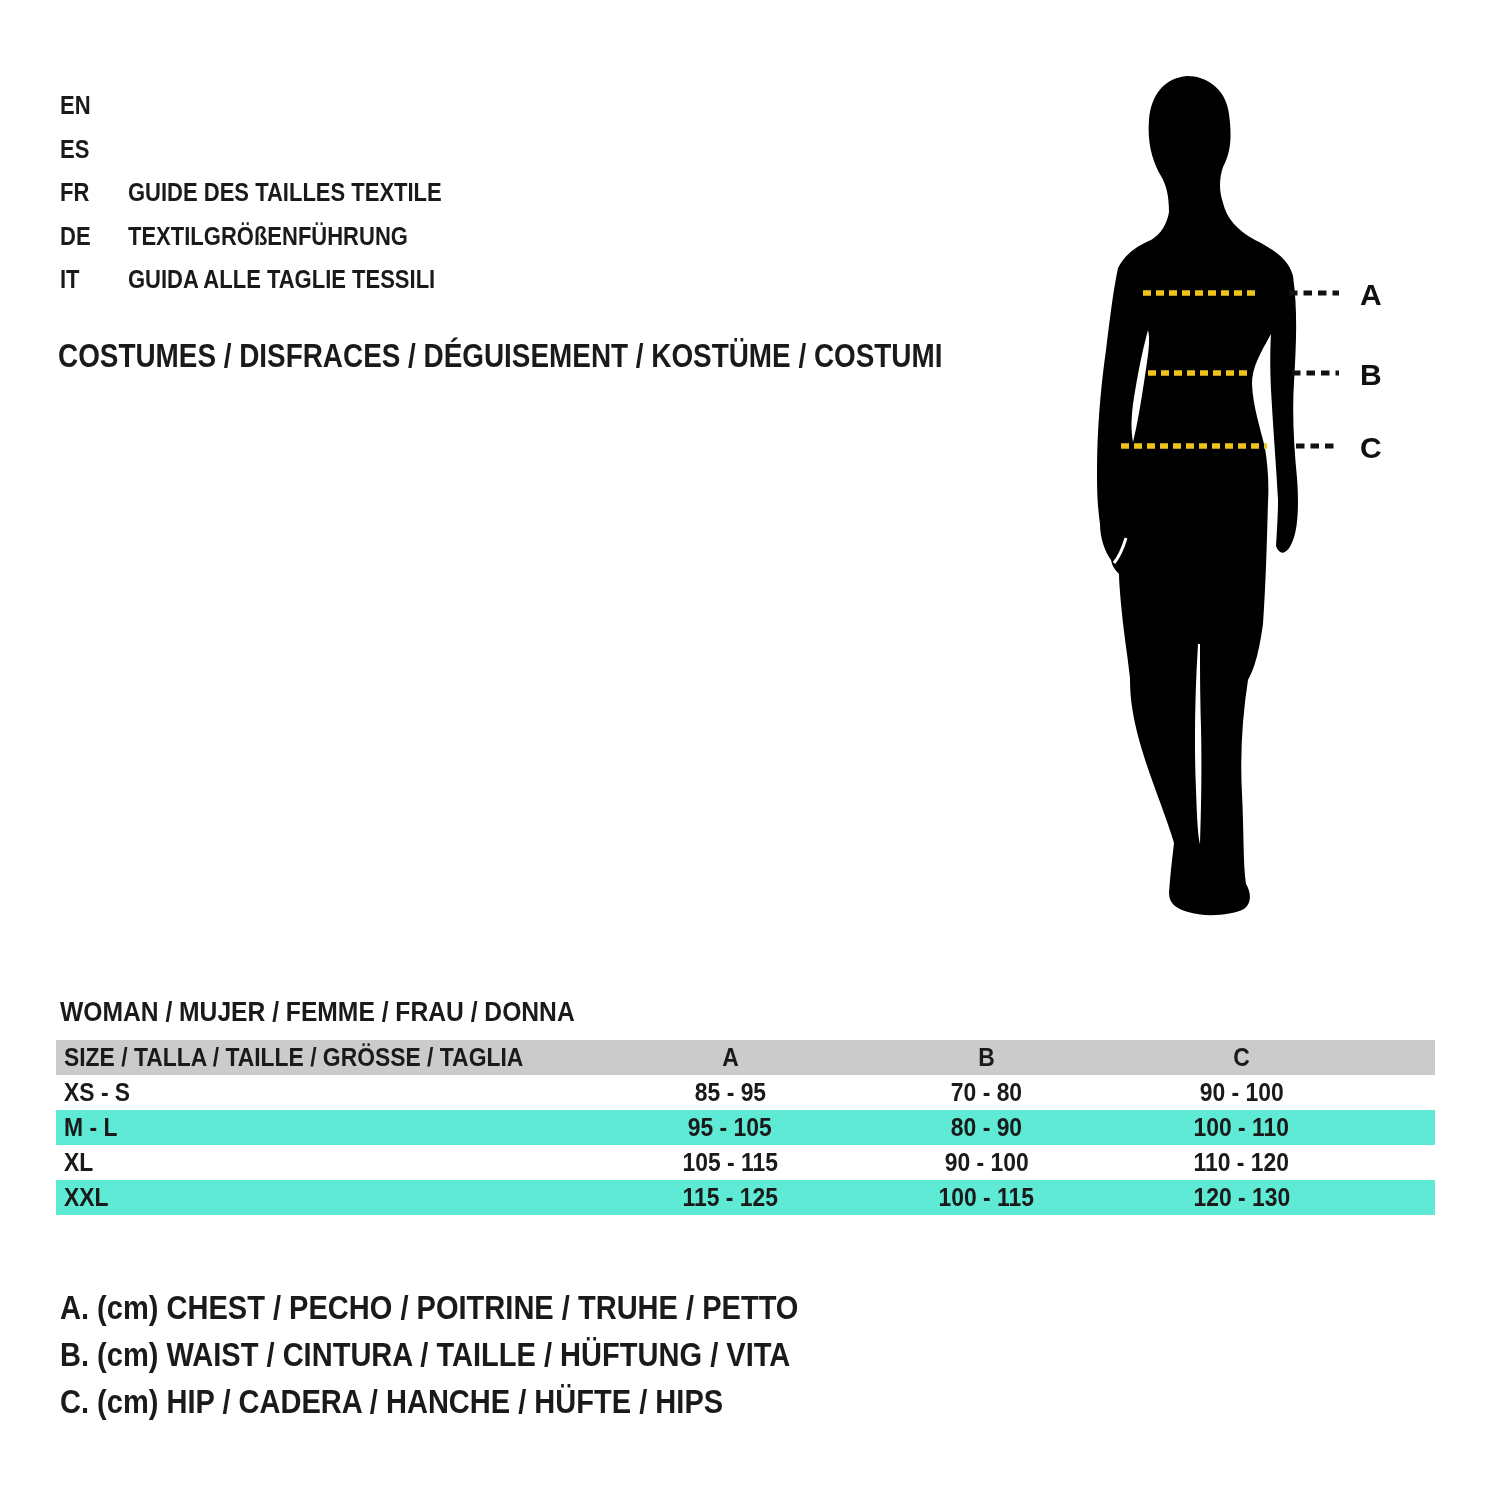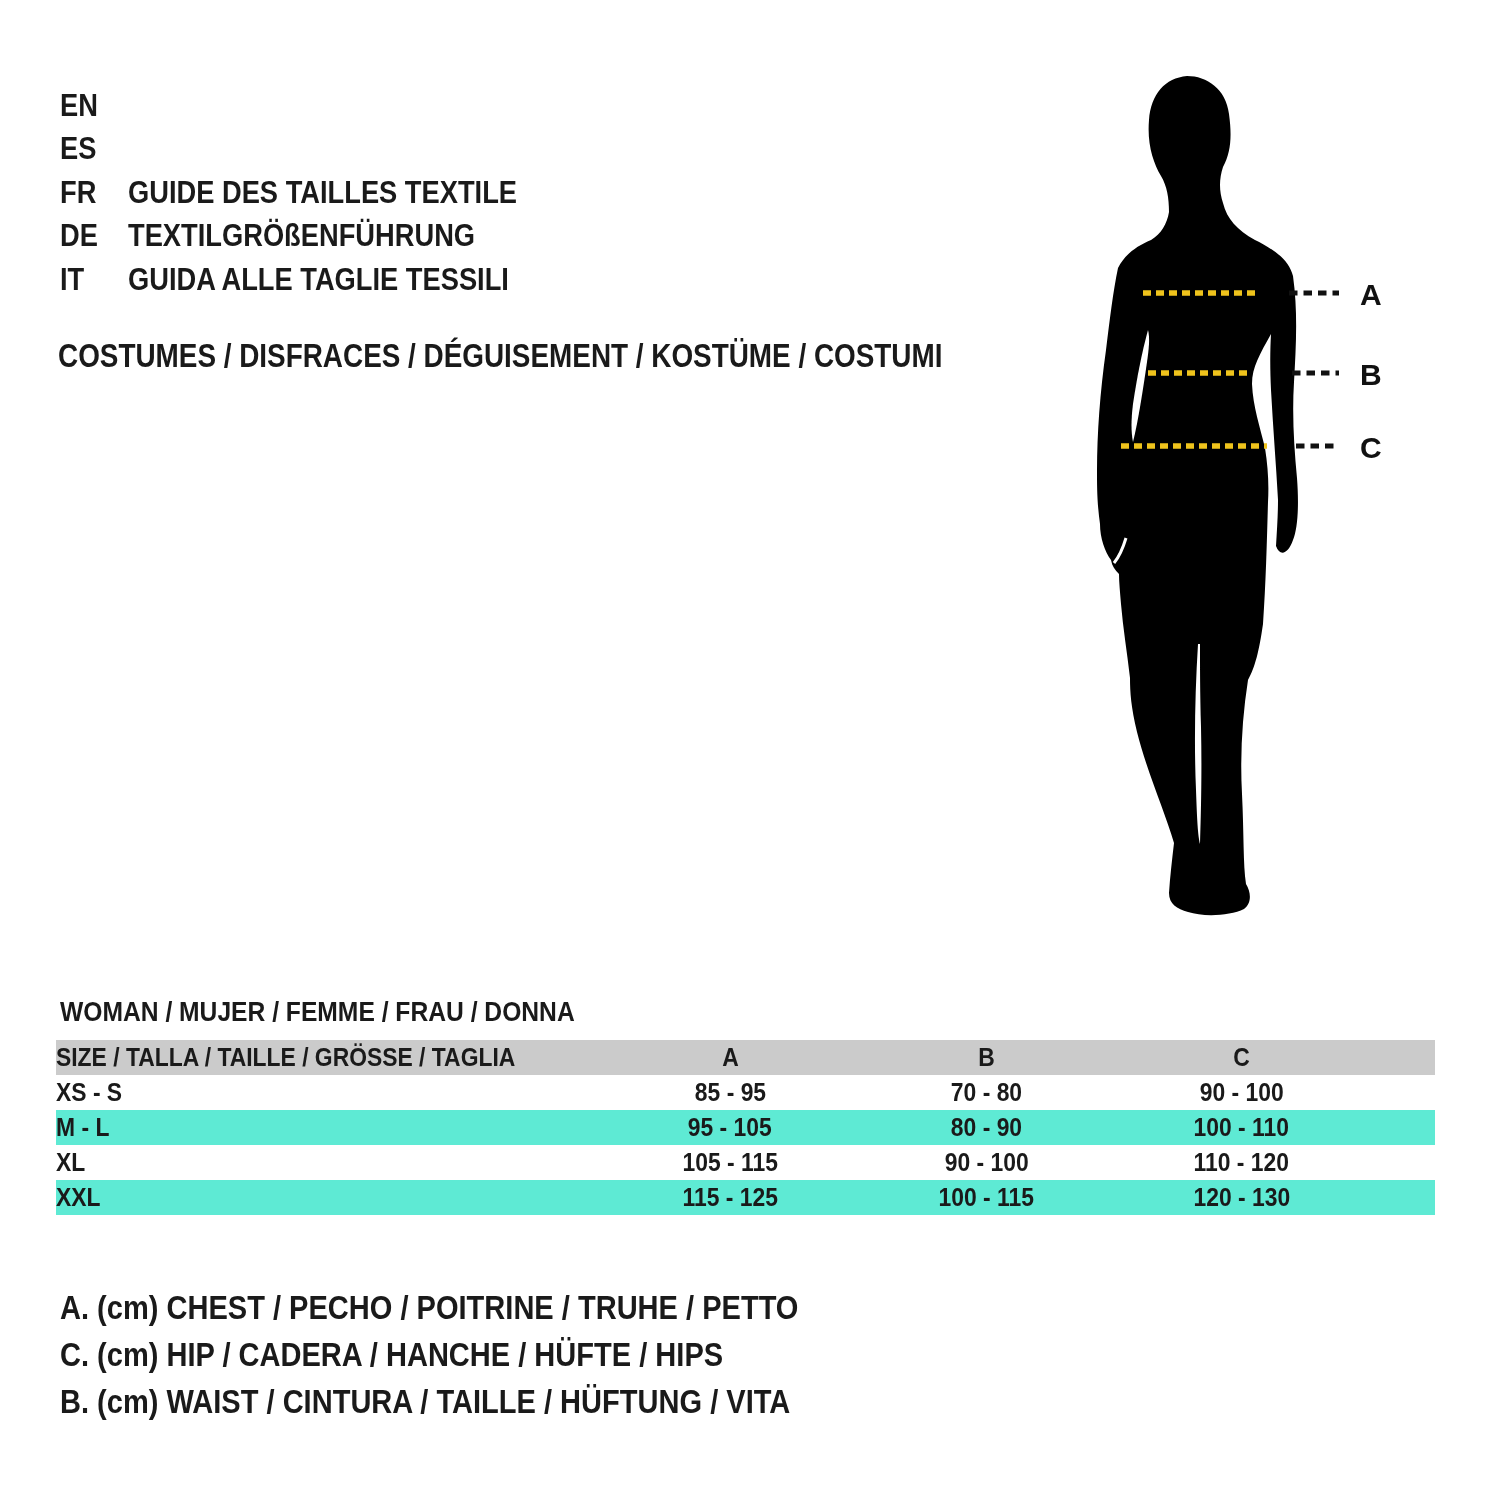--- a/index.html
+++ b/index.html
@@ -7,35 +7,35 @@
     width:1501px;height:1500px;position:relative;background:#ffffff;
     font-family:"Liberation Sans","DejaVu Sans",sans-serif;color:#1a1a1a;
     overflow:hidden;
   }
   .cn{display:inline-block;transform:scaleX(.88);transform-origin:0 50%;white-space:nowrap;}
   .cnc{display:inline-block;transform:scaleX(.88);transform-origin:50% 50%;white-space:nowrap;}
   .cn-tight{display:inline-block;transform:scaleX(.82);transform-origin:0 50%;white-space:nowrap;}
 
   
   .lang-block{position:absolute;left:60px;top:84px;}
-  .lrow{display:grid;grid-template-columns:68px auto;height:43.5px;align-items:center;font-size:31px;font-weight:600;}
+  .lrow{display:grid;grid-template-columns:68px auto;height:43.5px;align-items:center;font-size:25px;font-weight:600;}
 
   
   .category{position:absolute;left:58px;top:336px;font-size:34px;font-weight:700;}
 
   
   .figure{position:absolute;left:1040px;top:60px;width:420px;height:900px;}
 
   
   .group-title{position:absolute;left:60px;top:996px;font-size:28px;font-weight:600;}
 
   
   .size-table{position:absolute;left:56px;top:1040px;width:1379px;}
   .trow{display:grid;grid-template-columns:545px 258px 255px 255px 66px;align-items:center;height:35px;font-size:26px;font-weight:600;}
-  .trow .c0{text-align:left;}
+  .trow .c0{padding-left:8px;text-align:left;}
   .trow .cv{text-align:center;}
   .thead{background:#cbcbcb;}
   .stripe{background:#5eead4;}
 
   
   .legend{position:absolute;left:60px;top:1280px;}
   .legrow{height:47px;display:flex;align-items:flex-end;font-size:33px;font-weight:600;}
 </style>
 </head>
 <body>
@@ -173,18 +173,18 @@
     <span class="cv"><span class="cnc">120 - 130</span></span>
     <span></span>
   </div>
 </div>
 
 <div class="legend">
   <div class="legrow">
       <span class="cn">A. (cm) CHEST / PECHO / POITRINE / TRUHE / PETTO</span>
     </div>
   <div class="legrow">
-      <span class="cn">C. (cm) HIP / CADERA / HANCHE / HÜFTE / HIPS</span>
+      <span class="cn">B. (cm) WAIST / CINTURA / TAILLE / HÜFTUNG / VITA</span>
     </div>
   <div class="legrow">
-      <span class="cn">B. (cm) WAIST / CINTURA / TAILLE / HÜFTUNG / VITA</span>
+      <span class="cn">C. (cm) HIP / CADERA / HANCHE / HÜFTE / HIPS</span>
     </div>
 </div>
 
 </body></html>

